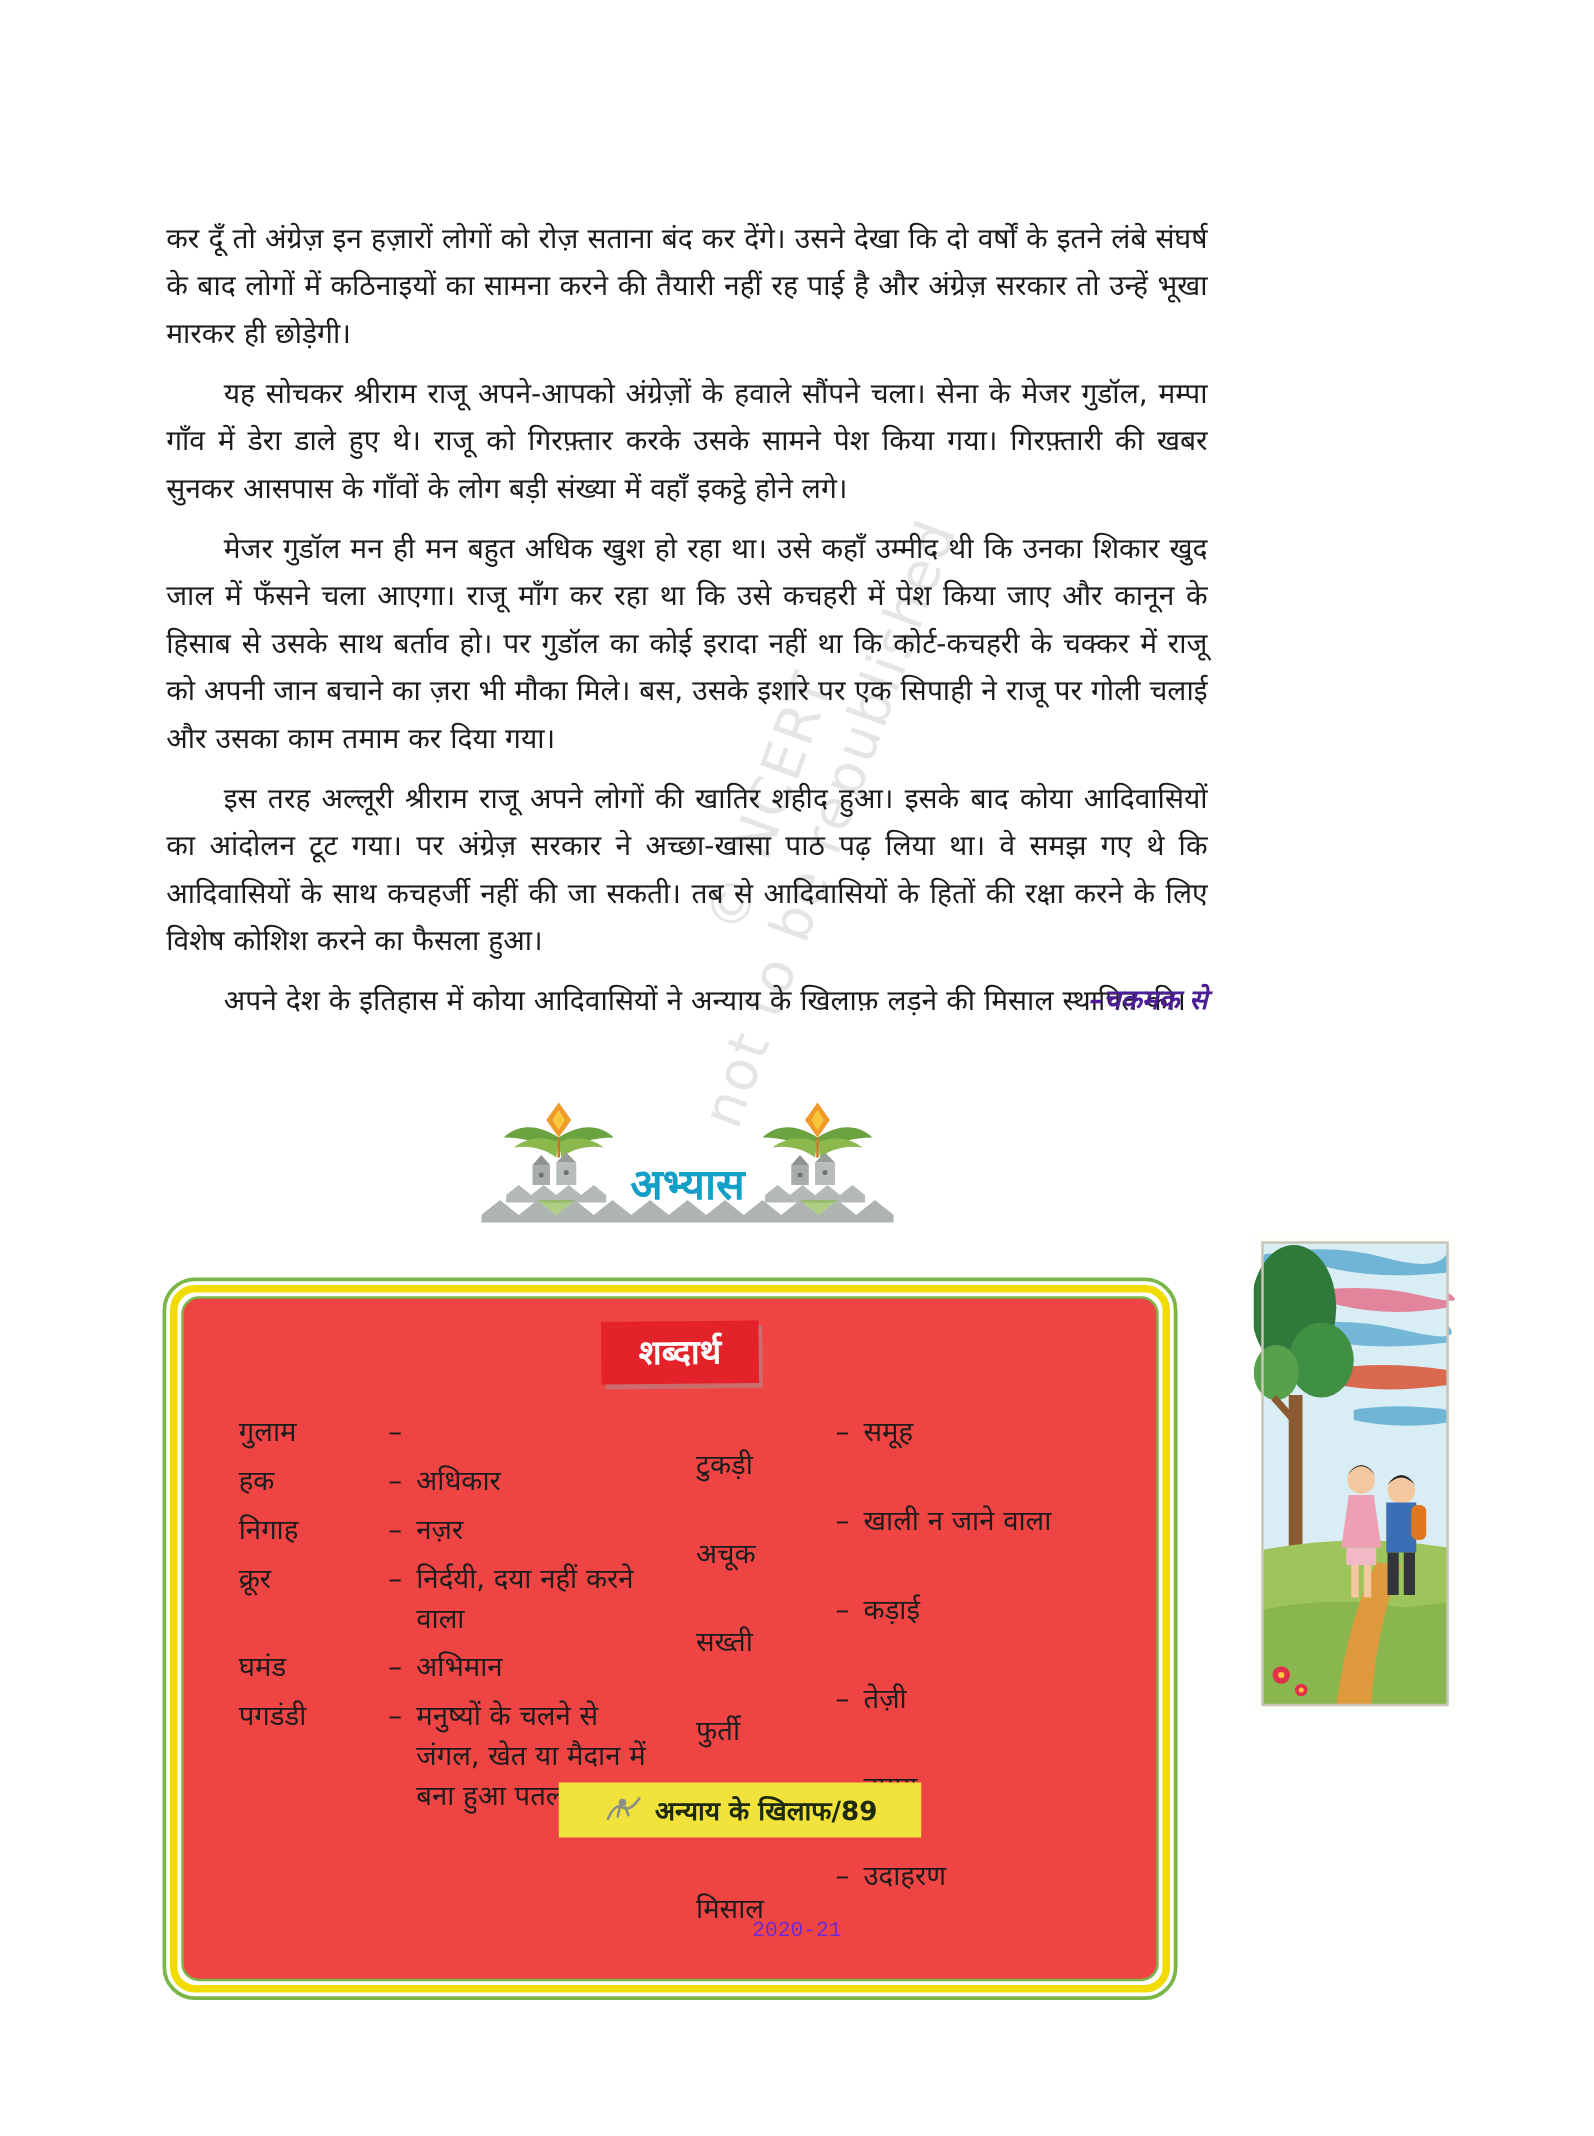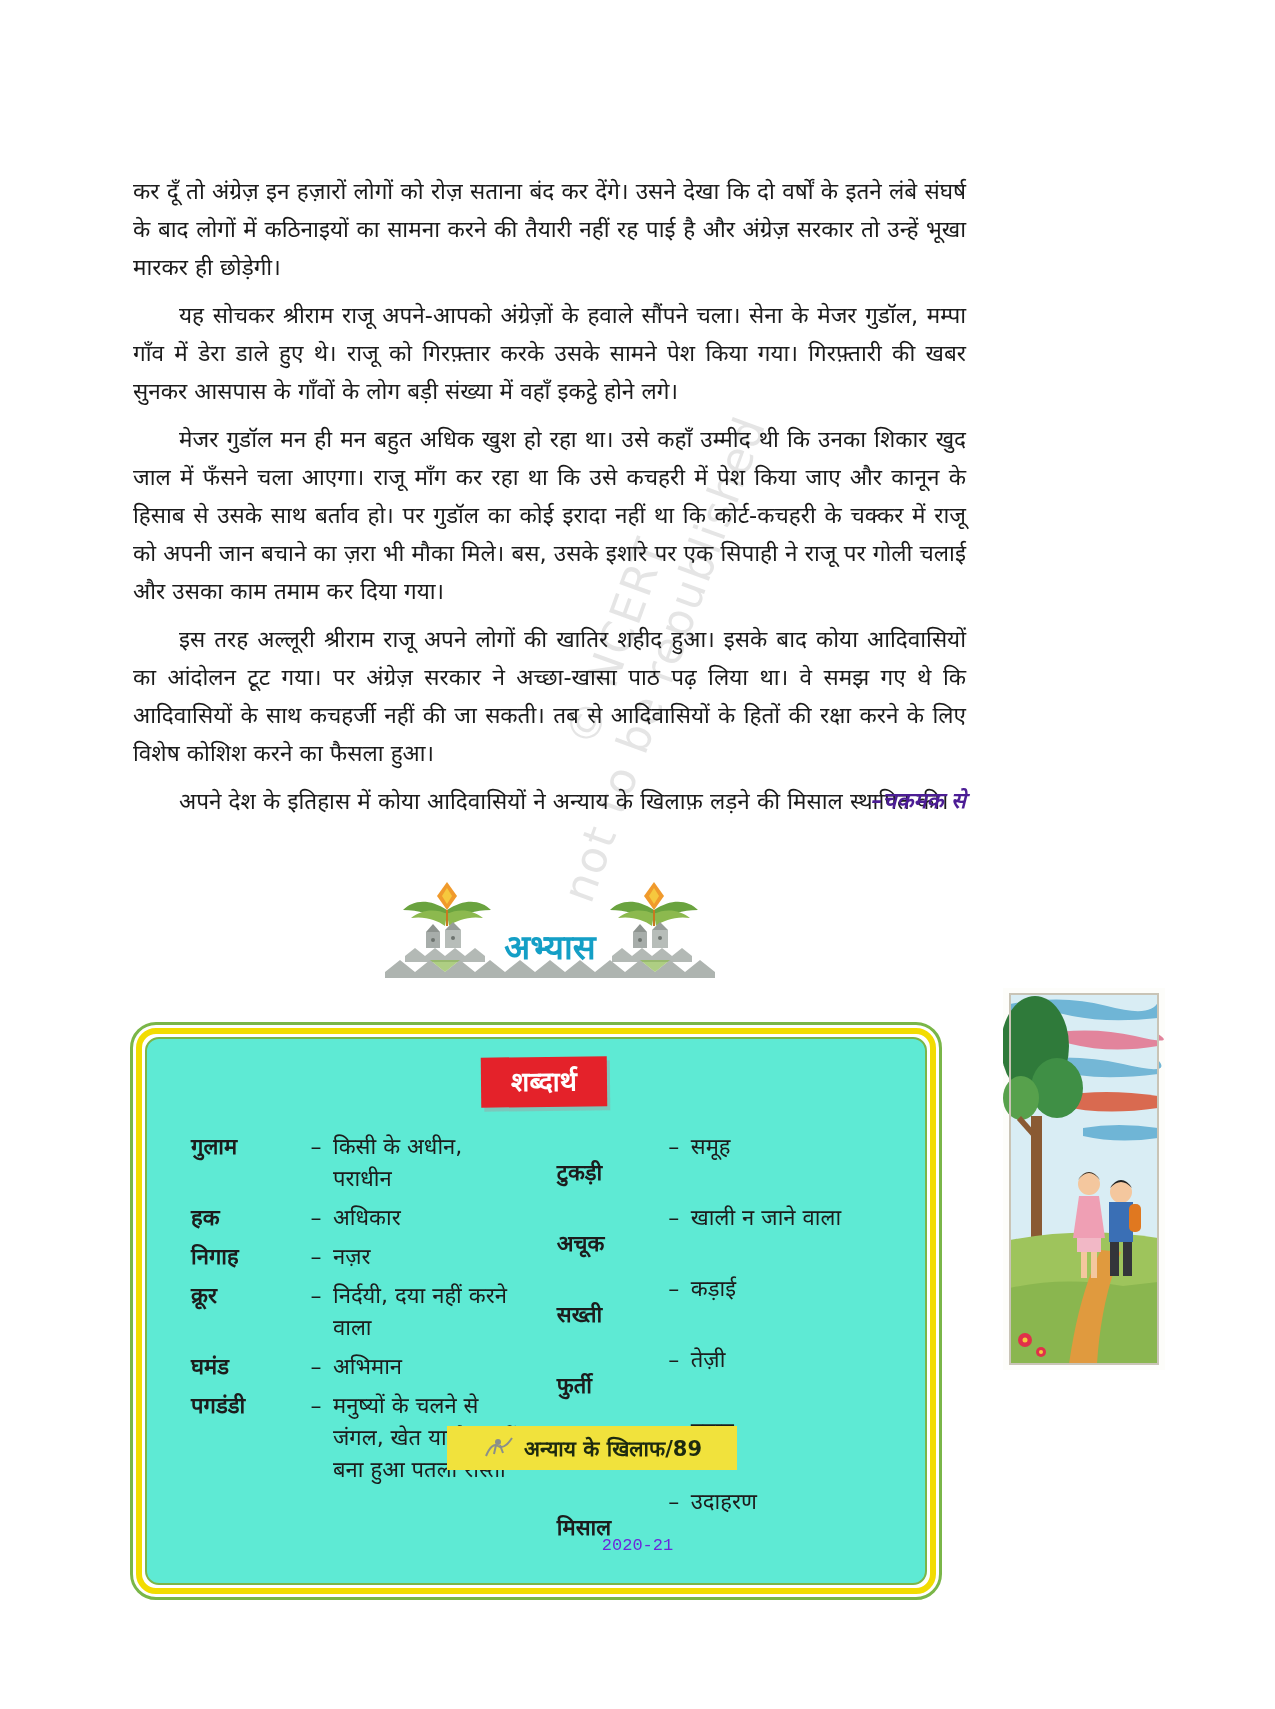--- a/index.html
+++ b/index.html
@@ -75,39 +75,39 @@
   }
   .glossary-mid {
     border: 6px solid #f2dc00;
     border-radius: 20px;
     padding: 3px;
   }
   .glossary-inner {
     border: 2.5px solid #7ab648;
     border-radius: 14px;
     padding: 14px 28px 26px 44px;
-    background: #5eead4;
+    background: #ef4444;
   }
   .glossary-title {
     width: fit-content;
     margin: 4px auto 24px auto;
     background: #e4222a;
     color: #ffffff;
     font-size: 27px;
     font-weight: bold;
     padding: 5px 30px 8px 30px;
     transform: rotate(-0.6deg);
     box-shadow: 3px 4px 0 rgba(160,160,160,0.45);
   }
   .glossary-cols { display: flex; }
   .g-col-left  { width: 47%; }
   .g-col-right { width: 53%; padding-left: 34px; }
   .g-row { display: flex; margin-bottom: 7px; font-size: 22px; line-height: 32px; }
   .g-col-right .g-row { margin-bottom: 13px; }
-  .g-word { flex: 0 0 108px; font-weight: bold; }
+  .g-word { flex: 0 0 108px; }
   .g-col-right .g-word { flex: 0 0 100px; margin-top: 26px; }
   .g-dash { flex: 0 0 34px; text-align: center; }
   .g-meaning { flex: 1; text-align: left; }
 
   
   .illustration {
     position: absolute;
     left: 1003px; top: 988px; width: 162px; height: 382px;
   }
   .illustration svg { display: block; }
@@ -197,21 +197,20 @@
 
   <div class="glossary-outer">
     <div class="glossary-mid">
       <div class="glossary-inner">
         <div class="glossary-title">शब्दार्थ</div>
         <div class="glossary-cols">
           <div class="g-col-left">
             <div class="g-row">
               <span class="g-word">गुलाम</span>
               <span class="g-dash">–</span>
-              <span class="g-meaning">किसी के अधीन, पराधीन</span>
             </div>
             <div class="g-row">
               <span class="g-word">हक</span>
               <span class="g-dash">–</span>
               <span class="g-meaning">अधिकार</span>
             </div>
             <div class="g-row">
               <span class="g-word">निगाह</span>
               <span class="g-dash">–</span>
               <span class="g-meaning">नज़र</span>

